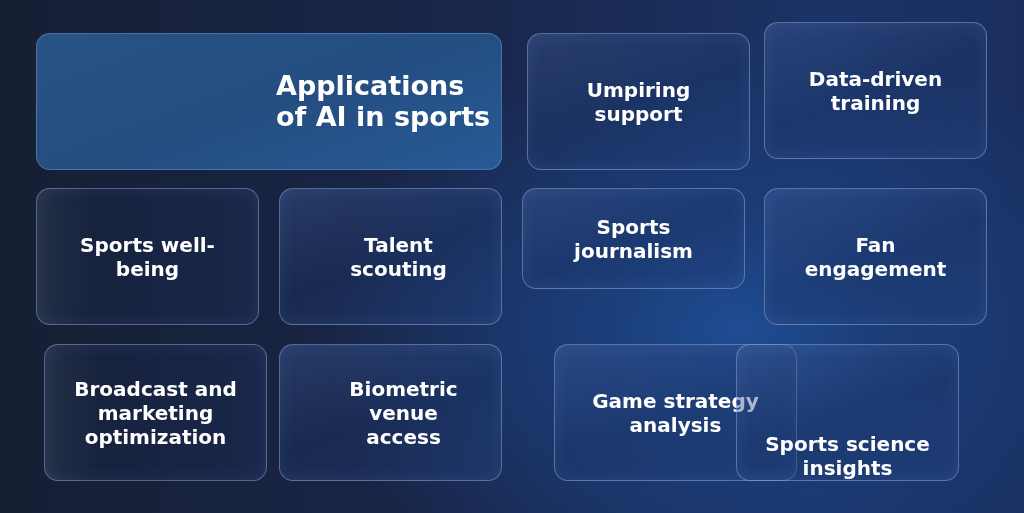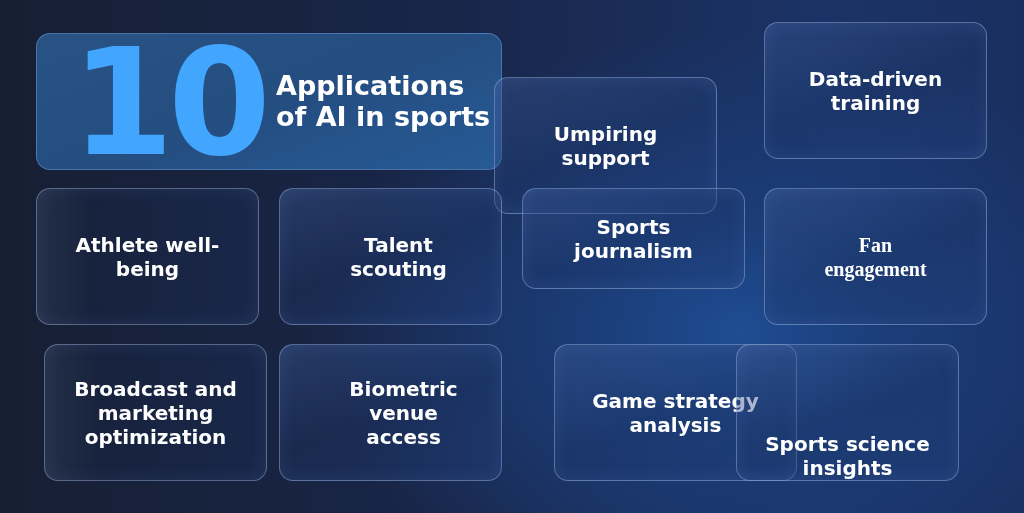--- a/index.html
+++ b/index.html
@@ -60,47 +60,46 @@
       white-space: pre-line;
       margin-left: 13px;
     }
   </style>
 </head>
 <body>
 
 <div class="bg"></div>
 
 <div class="hero">
-  <div class="hero-number">10</div>
   <div class="hero-title">Applications
 of AI in sports</div>
 </div>
 
-<div class="card" style="left:494px; top:33px; width:223px; height:137px;margin-top:44px;">
+<div class="card" style="left:527px; top:33px; width:223px; height:137px;">
   <span class="card-label">Umpiring
 support</span>
 </div>
 <div class="card" style="left:764px; top:22px; width:223px; height:137px;">
   <span class="card-label">Data-driven
 training</span>
 </div>
 
 <div class="card dark" style="left:36px; top:188px; width:223px; height:137px;">
-  <span class="card-label">Athlete well-
+  <span class="card-label">Sports well-
 being</span>
 </div>
 <div class="card" style="left:279px; top:188px; width:223px; height:137px;padding-left:26px;">
   <span class="card-label">Talent
 scouting</span>
 </div>
 <div class="card" style="left:522px; top:188px; width:223px; height:101px;">
   <span class="card-label">Sports
 journalism</span>
 </div>
-<div class="card" style="left:764px; top:188px; width:223px; height:137px;font-family:Liberation Serif, serif;">
+<div class="card" style="left:764px; top:188px; width:223px; height:137px;">
   <span class="card-label">Fan
 engagement</span>
 </div>
 
 <div class="card dark" style="left:44px; top:344px; width:223px; height:137px;">
   <span class="card-label">Broadcast and
 marketing
 optimization</span>
 </div>
 <div class="card" style="left:279px; top:344px; width:223px; height:137px;padding-left:36px;">

